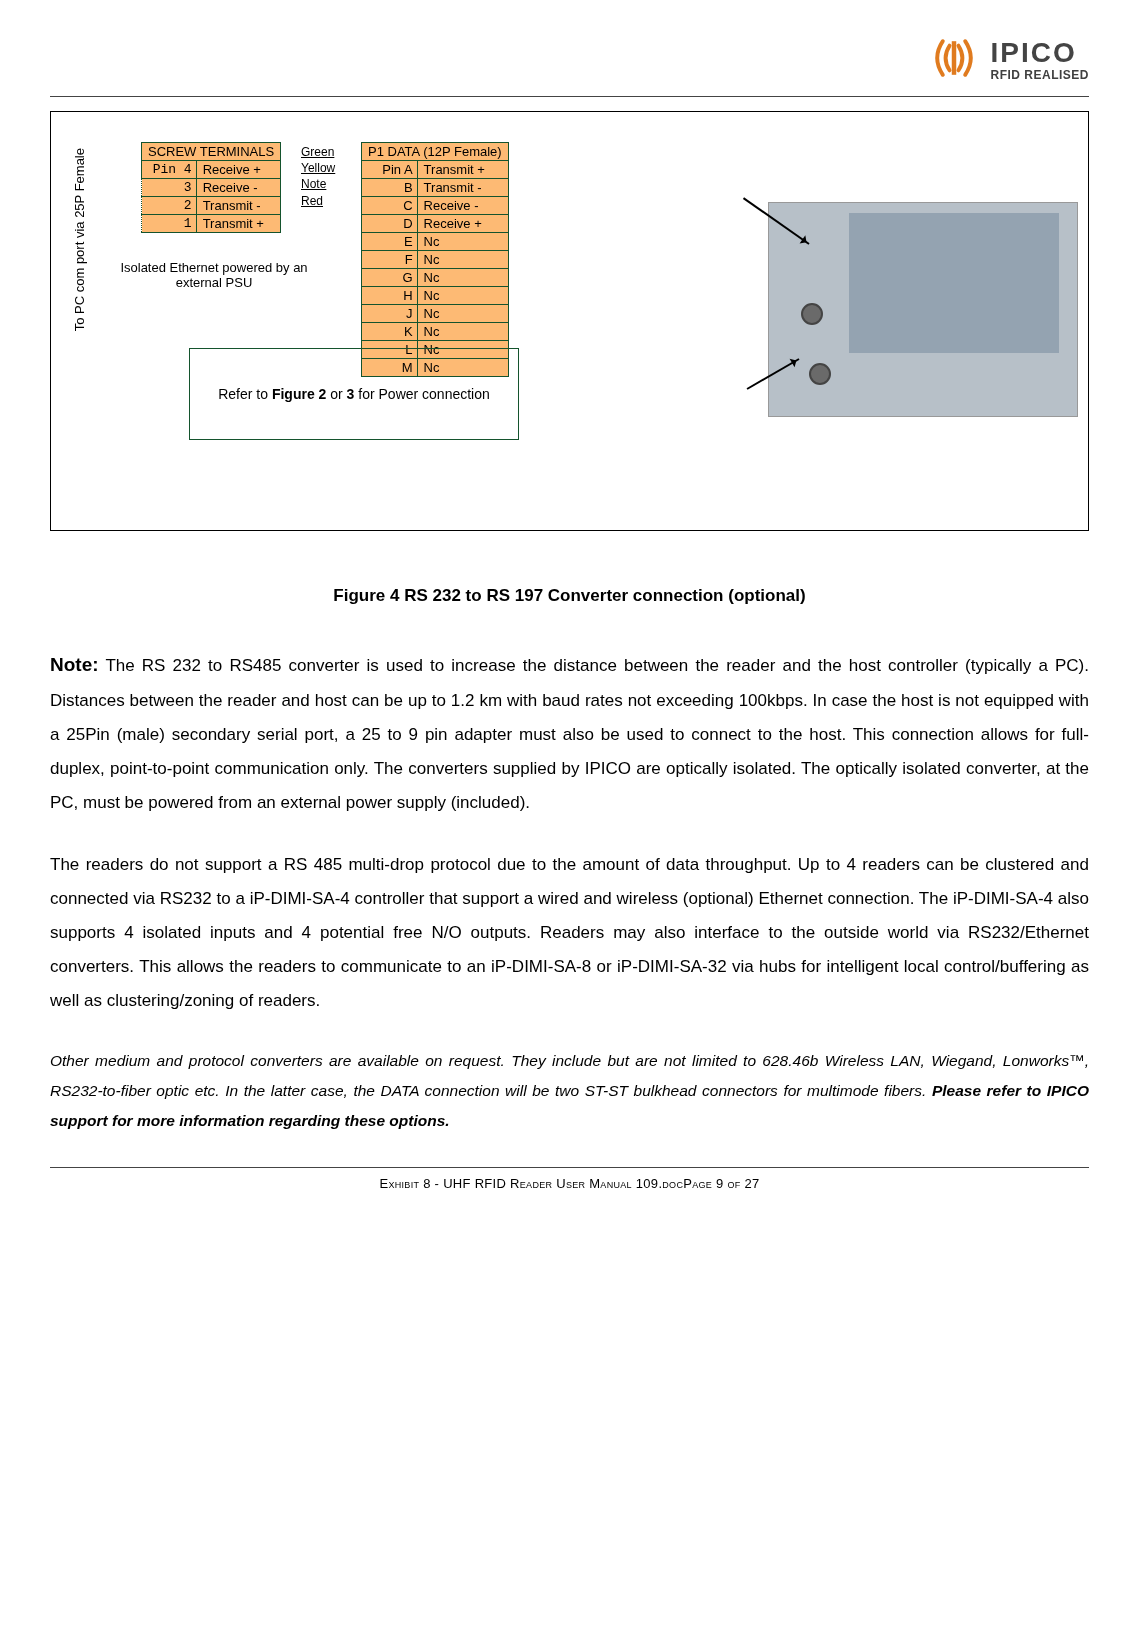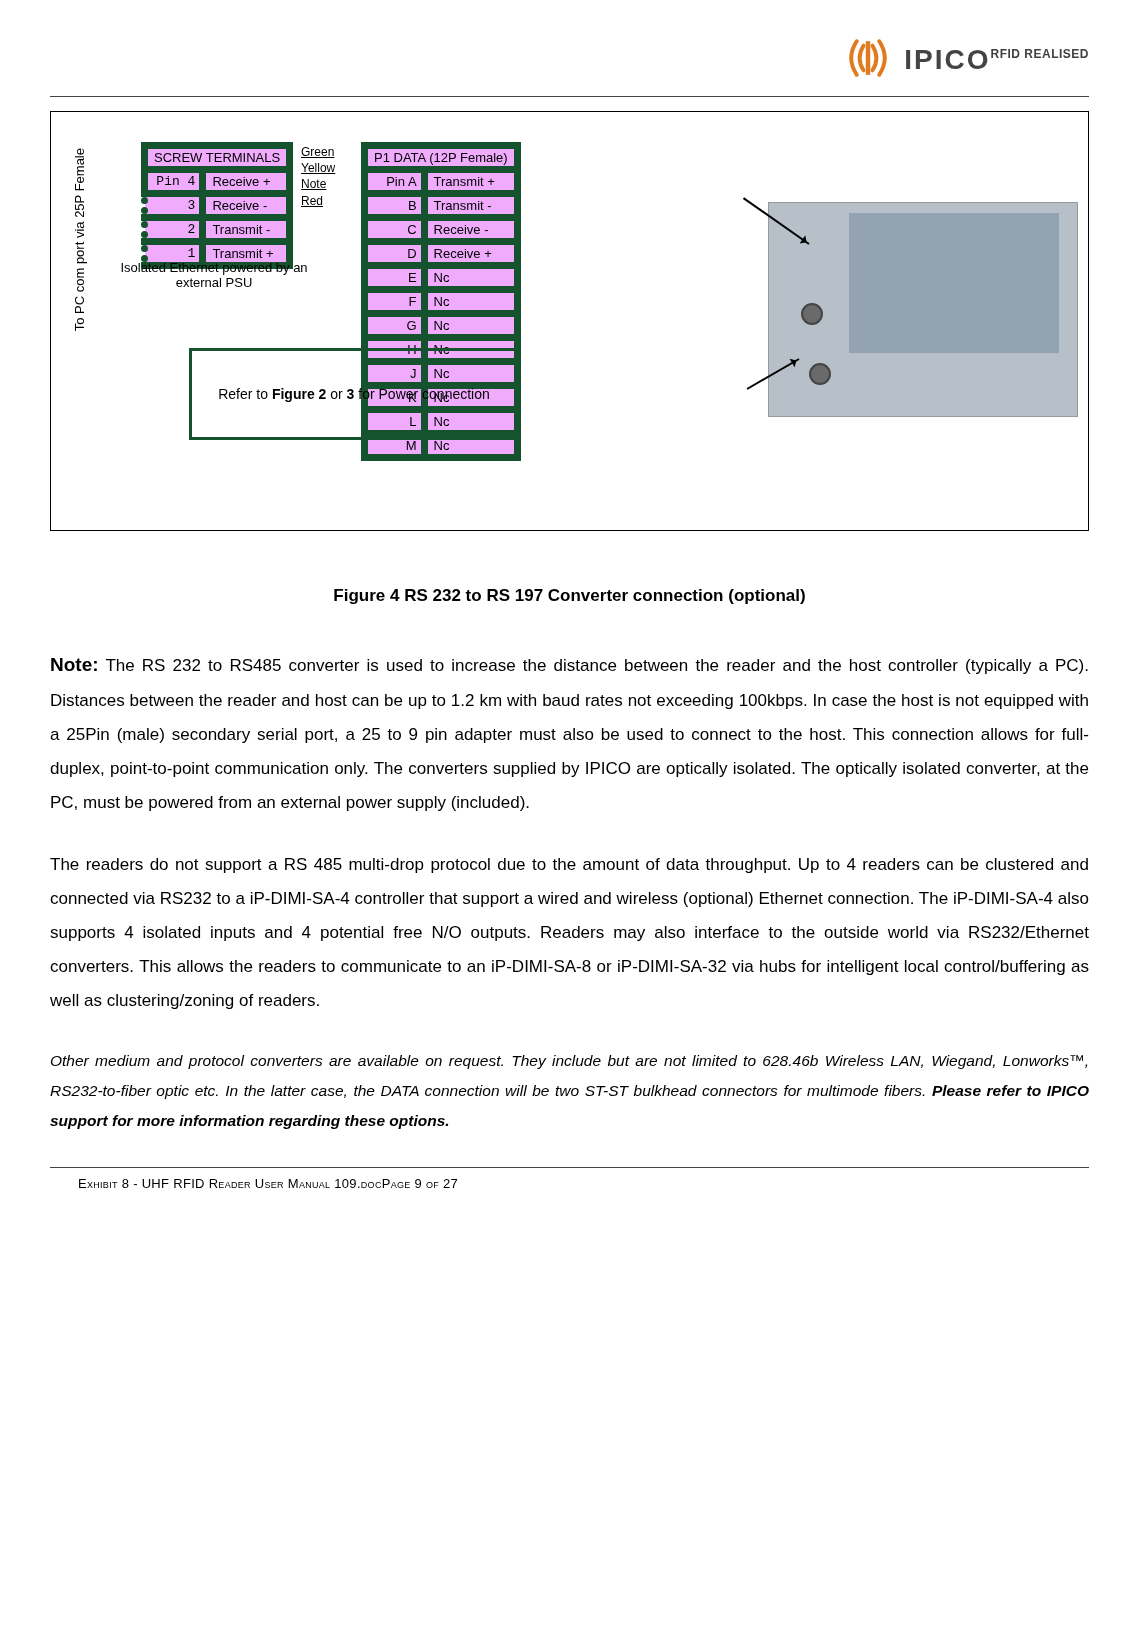--- a/index.html
+++ b/index.html
@@ -20,21 +20,21 @@
     justify-content: flex-end;
     align-items: center;
     margin-bottom: 6px;
   }
   .logo {
     display: flex;
     align-items: center;
     gap: 8px;
   }
   .logo-mark svg { width: 56px; height: 56px; }
-  .logo-text { display: flex; flex-direction: row; line-height: 1; justify-content: flex-end; }
+  .logo-text { display: flex; flex-direction: column; line-height: 1; justify-content: flex-end; }
   .logo-ipico { font-size: 28px; font-weight: 900; letter-spacing: 2px; color: #444; }
   .logo-tag { font-size: 12px; font-weight: 700; color: #404040; letter-spacing: 0.5px; margin-top: 2px; }
   .rule { border: 0; border-top: 1px solid #444; margin: 0 0 14px 0; }
   .rule.footer-rule { margin: 30px 0 8px 0; }
   .diagram-box {
     border: 1px solid #000;
     padding: 30px 10px 50px 10px;
     position: relative;
     height: 420px;
   }
@@ -52,24 +52,24 @@
     top: 6px;
     line-height: 1.1;
     text-align: center;
   }
   table.pin-table {
     border-collapse: collapse;
     font-size: 13px;
     position: absolute;
   }
   table.pin-table th, table.pin-table td {
-    border: 7px solid #14532d;
+    border: 1px solid #14532d;
     padding: 1px 6px;
     text-align: left;
-    background: #f0abfc;
+    background: #fdba74;
     white-space: nowrap;
   }
   table.pin-table th {
     font-weight: 400;
     text-align: center;
   }
   .screw-table { left: 80px; top: 0; }
   .screw-table td.dotted { border-left-style: dotted; }
   .screw-table .right-col { min-width: 70px; }
   .screw-table .pin-col { text-align: right; padding-right: 4px; padding-left: 4px; font-family: Liberation Mono, monospace; }
@@ -95,21 +95,21 @@
     text-align: center;
     width: 230px;
   }
 
   .power-box {
     position: absolute;
     left: 128px;
     top: 206px;
     width: 330px;
     height: 92px;
-    border: 3px solid #14532d;
+    border: 1px solid #14532d;
     display: flex;
     align-items: center;
     justify-content: center;
     font-size: 14px;
     padding: 0 10px;
   }
   .power-box b { font-weight: 700; }
 
   .photo {
     position: absolute;
@@ -179,26 +179,25 @@
     text-align: justify;
     margin-bottom: 28px;
   }
   .body-text .note-label { font-weight: 700; font-size: 19px; }
 
   .italic { font-style: italic; font-size: 15.5px; line-height: 1.95; text-align: justify; }
   .italic b { font-weight: 700; }
 
   .footer {
     display: flex;
-    justify-content: flex-start;
+    justify-content: center;
     font-size: 13px;
     font-variant: small-caps;
     letter-spacing: 0.3px;
     padding-bottom: 10px;
-    margin-left: 28px;
   }
 </style>
 </head>
 <body>
 
 <div class="page">
 
   <div class="header">
     <div class="logo">
       <span class="logo-mark">

